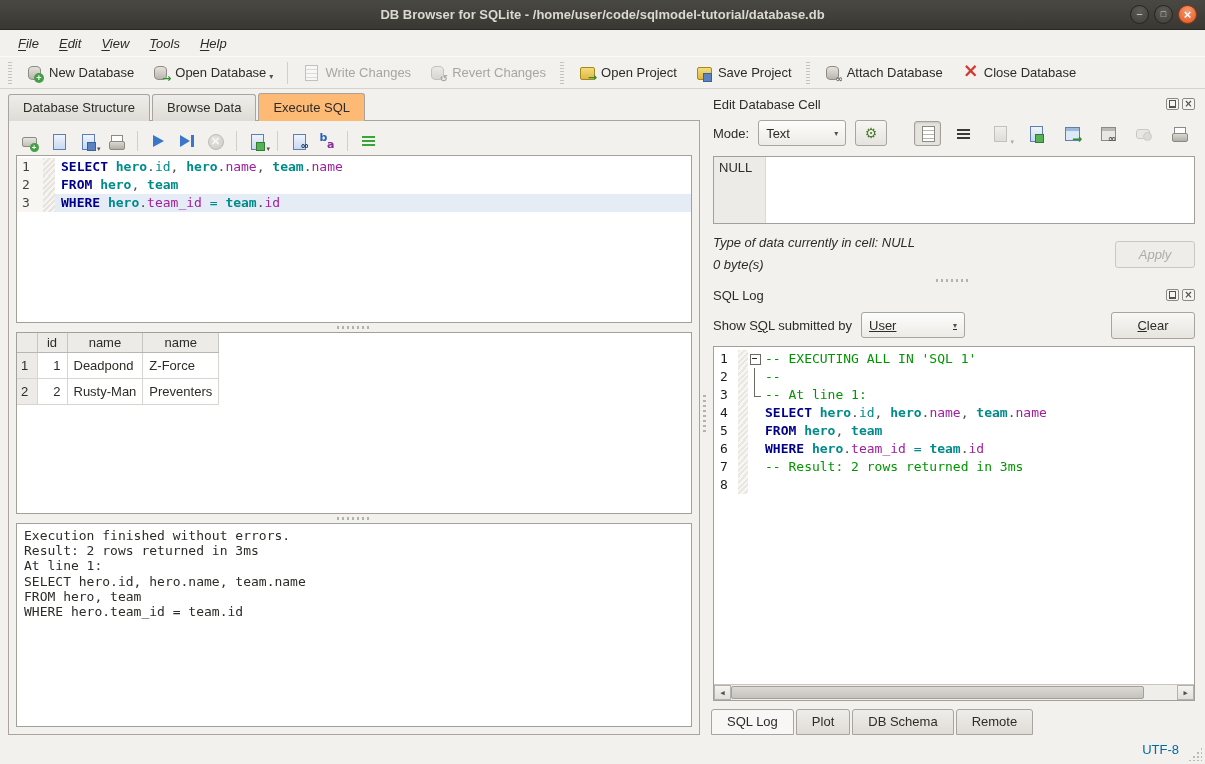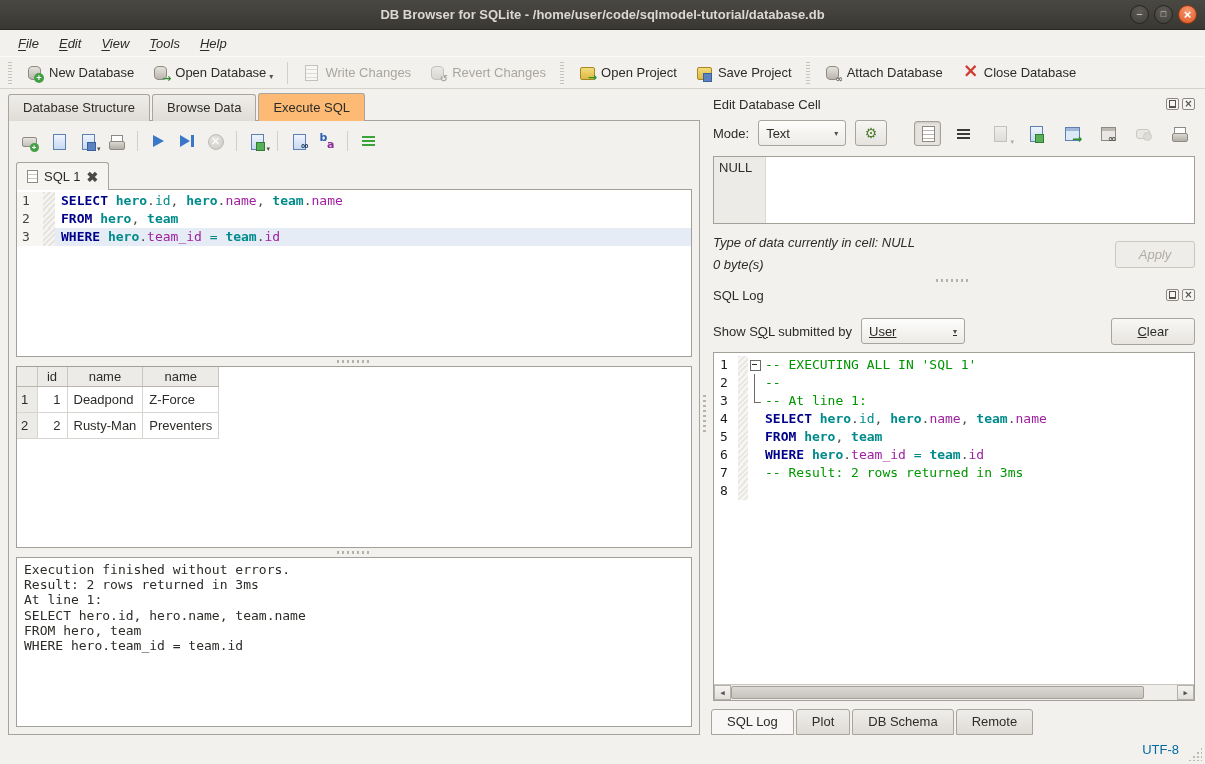--- a/index.html
+++ b/index.html
@@ -206,21 +206,21 @@
   .cell-gutter { width:52px; flex:none; background:#edebe7; border-right:1px solid #dcd9d3; padding:3px 5px; }
   .cell-body { flex:1; background:#fff; }
 
   .cell-info { flex:none; display:flex; align-items:center; margin:8px 2px 0 4px;font-style:italic; }
   .cell-info-text div { line-height:22px; }
   .btn { height:27px; border:1px solid #a8a49e; border-radius:3px; background:linear-gradient(#f9f8f6,#e7e4df);
          display:flex; align-items:center; justify-content:center; padding:0 18px; }
   .btn.disabled { color:#b0aca5; background:#efedea; border-color:#ccc8c1; }
   .apply-btn { margin-left:auto; width:80px; }
 
-  .filter-row { height:30px; flex:none; display:flex; align-items:center; gap:9px; margin-top:11px; padding:0 2px 0 4px; }
+  .filter-row { height:30px; flex:none; display:flex; align-items:center; gap:9px; margin-top:5px; padding:0 2px 0 4px; }
   .clear-btn { margin-left:auto; width:84px; }
 
   
   .log-box { flex:1; border:1px solid #a39f99; background:#fff; margin:6px 2px 0 4px; min-height:0;
              display:flex; flex-direction:column; font:13px/18px "DejaVu Sans Mono",monospace; }
   .log-lines { flex:1; overflow:hidden; padding-top:3px; }
   .lrow { display:flex; height:18px; }
   .lln { width:24px; flex:none; padding-left:6px; color:#1d1c1a; }
   .lhatch { width:10px; flex:none; background:repeating-linear-gradient(135deg,#eae8e3 0 2px,#f8f7f4 2px 4px); }
   .lfold { width:14px; flex:none; position:relative; }
@@ -356,27 +356,20 @@
               <span class="tbico ic-find-icon"></span>
             </span>
             <span class="sicon">
               <span class="tbico ic-find-replace-icon"></span>
             </span>
             <span class="s-sep"></span>
             <span class="sicon">
               <span class="tbico ic-format-sql-icon"></span>
             </span>
           </div>
-        <div class="sql-subtabs">
-          <div class="stab">
-            <span class="stab-doc"></span>
-            <span>SQL 1</span>
-            <span class="stab-close">✖</span>
-          </div>
-        </div>
         <div class="editor" id="editor-lines">
             <div class="crow">
               <span class="ln">1</span>
               <span class="hatch"></span>
               <span class="lcode"><span class="tk-kw">SELECT </span><span class="tk-tbl">hero</span><span class="tk-pun">.</span><span class="tk-idt">id</span><span class="tk-pun">, </span><span class="tk-tbl">hero</span><span class="tk-pun">.</span><span class="tk-fld">name</span><span class="tk-pun">, </span><span class="tk-tbl">team</span><span class="tk-pun">.</span><span class="tk-fld">name</span></span>
             </div>
             <div class="crow">
               <span class="ln">2</span>
               <span class="hatch"></span>
               <span class="lcode"><span class="tk-kw">FROM </span><span class="tk-tbl">hero</span><span class="tk-pun">, </span><span class="tk-tbl">team</span></span>

